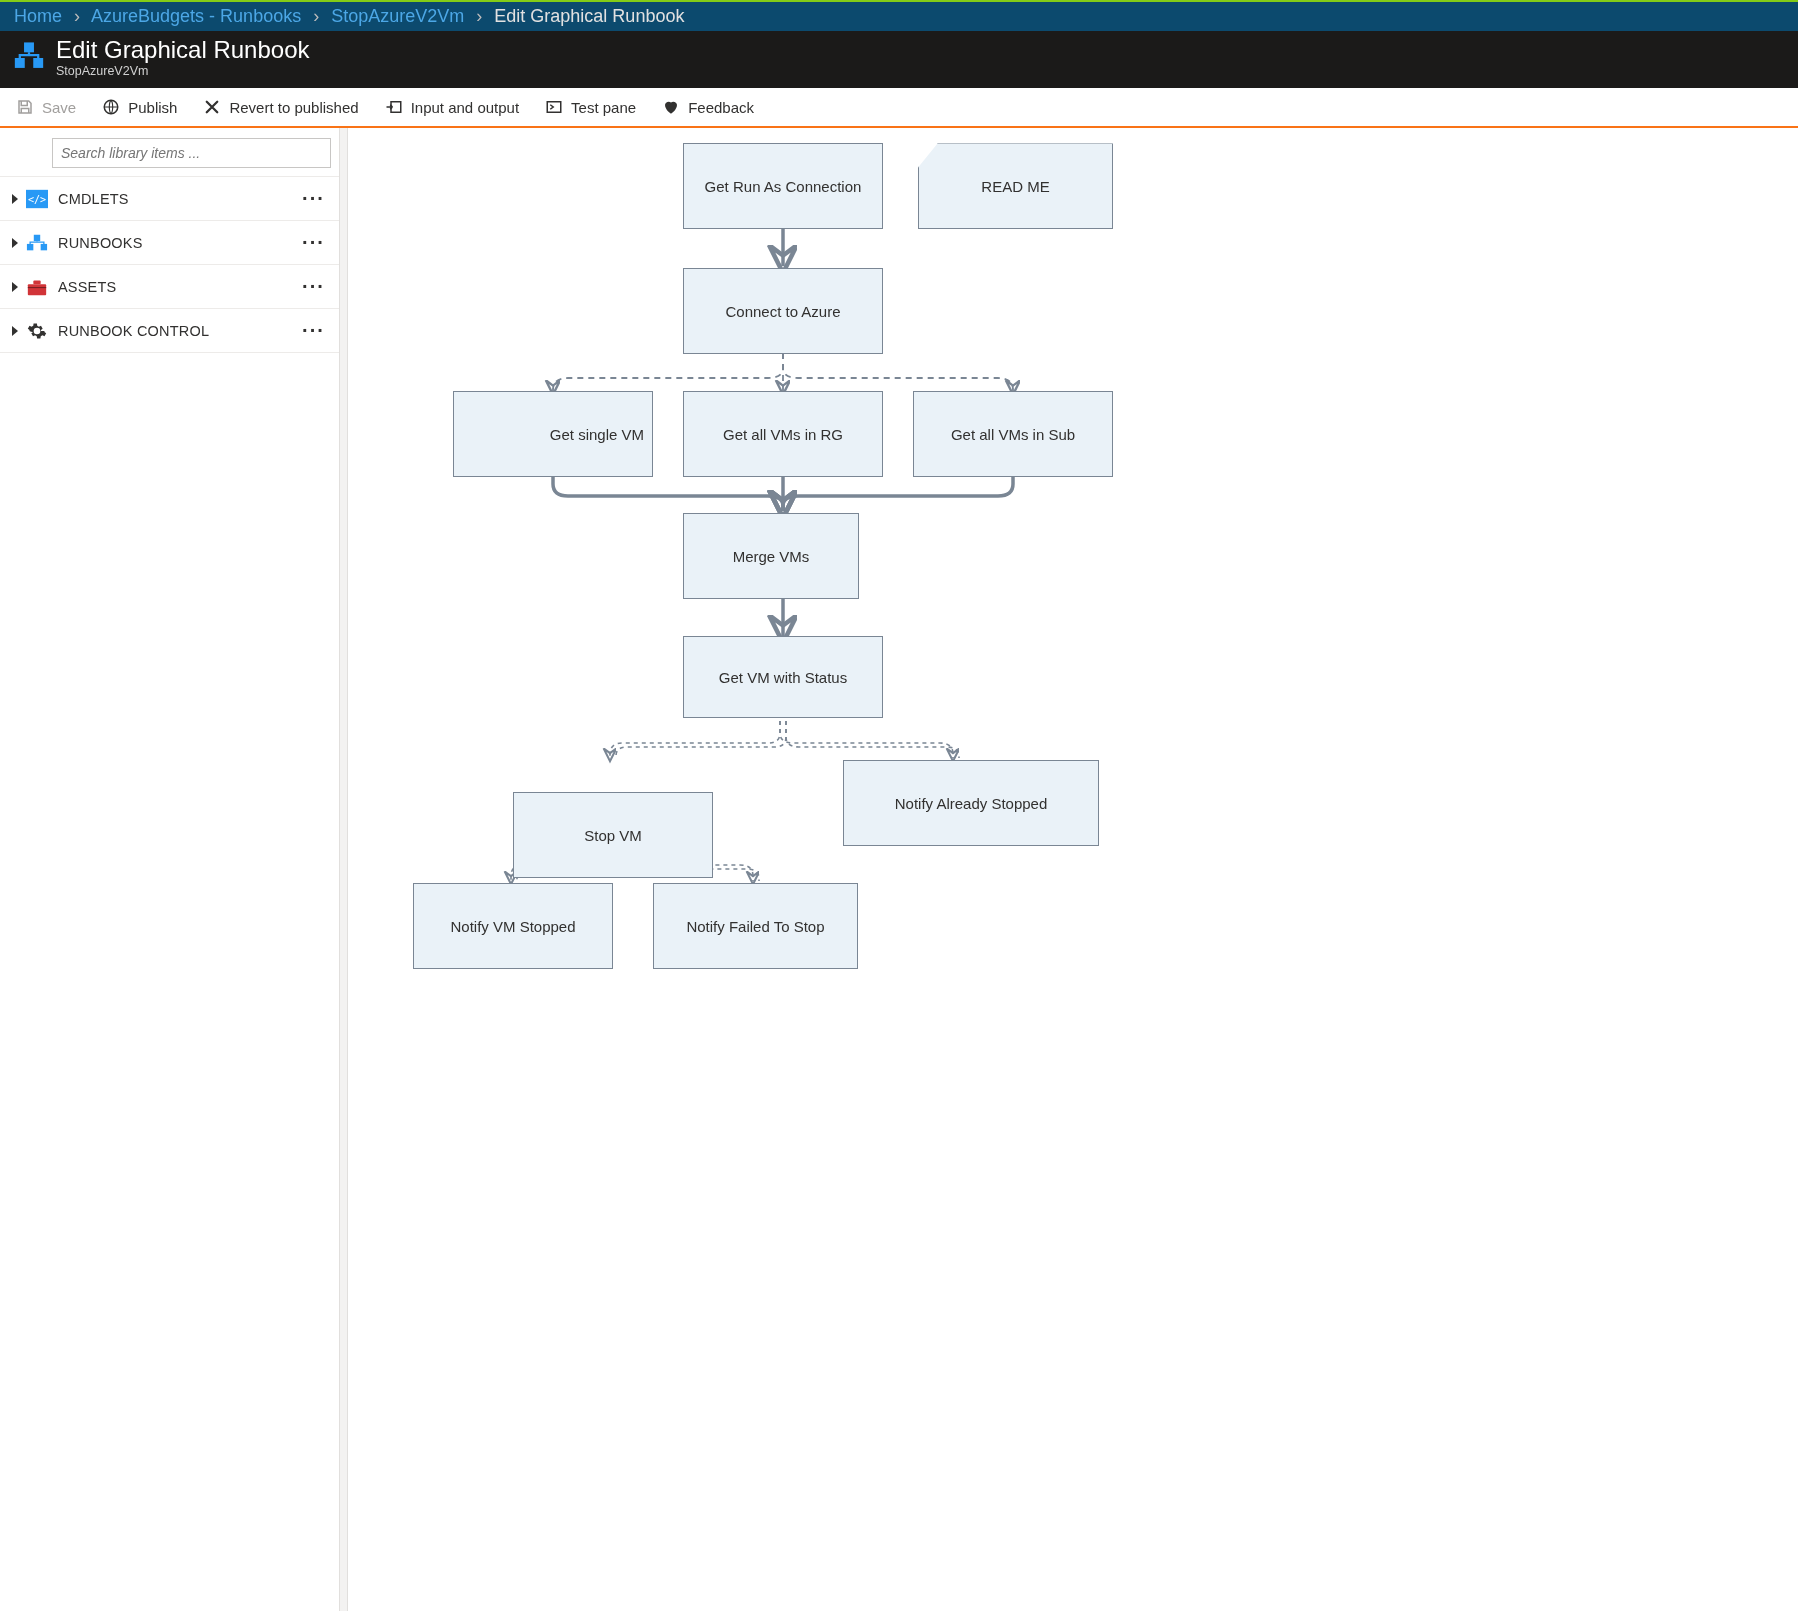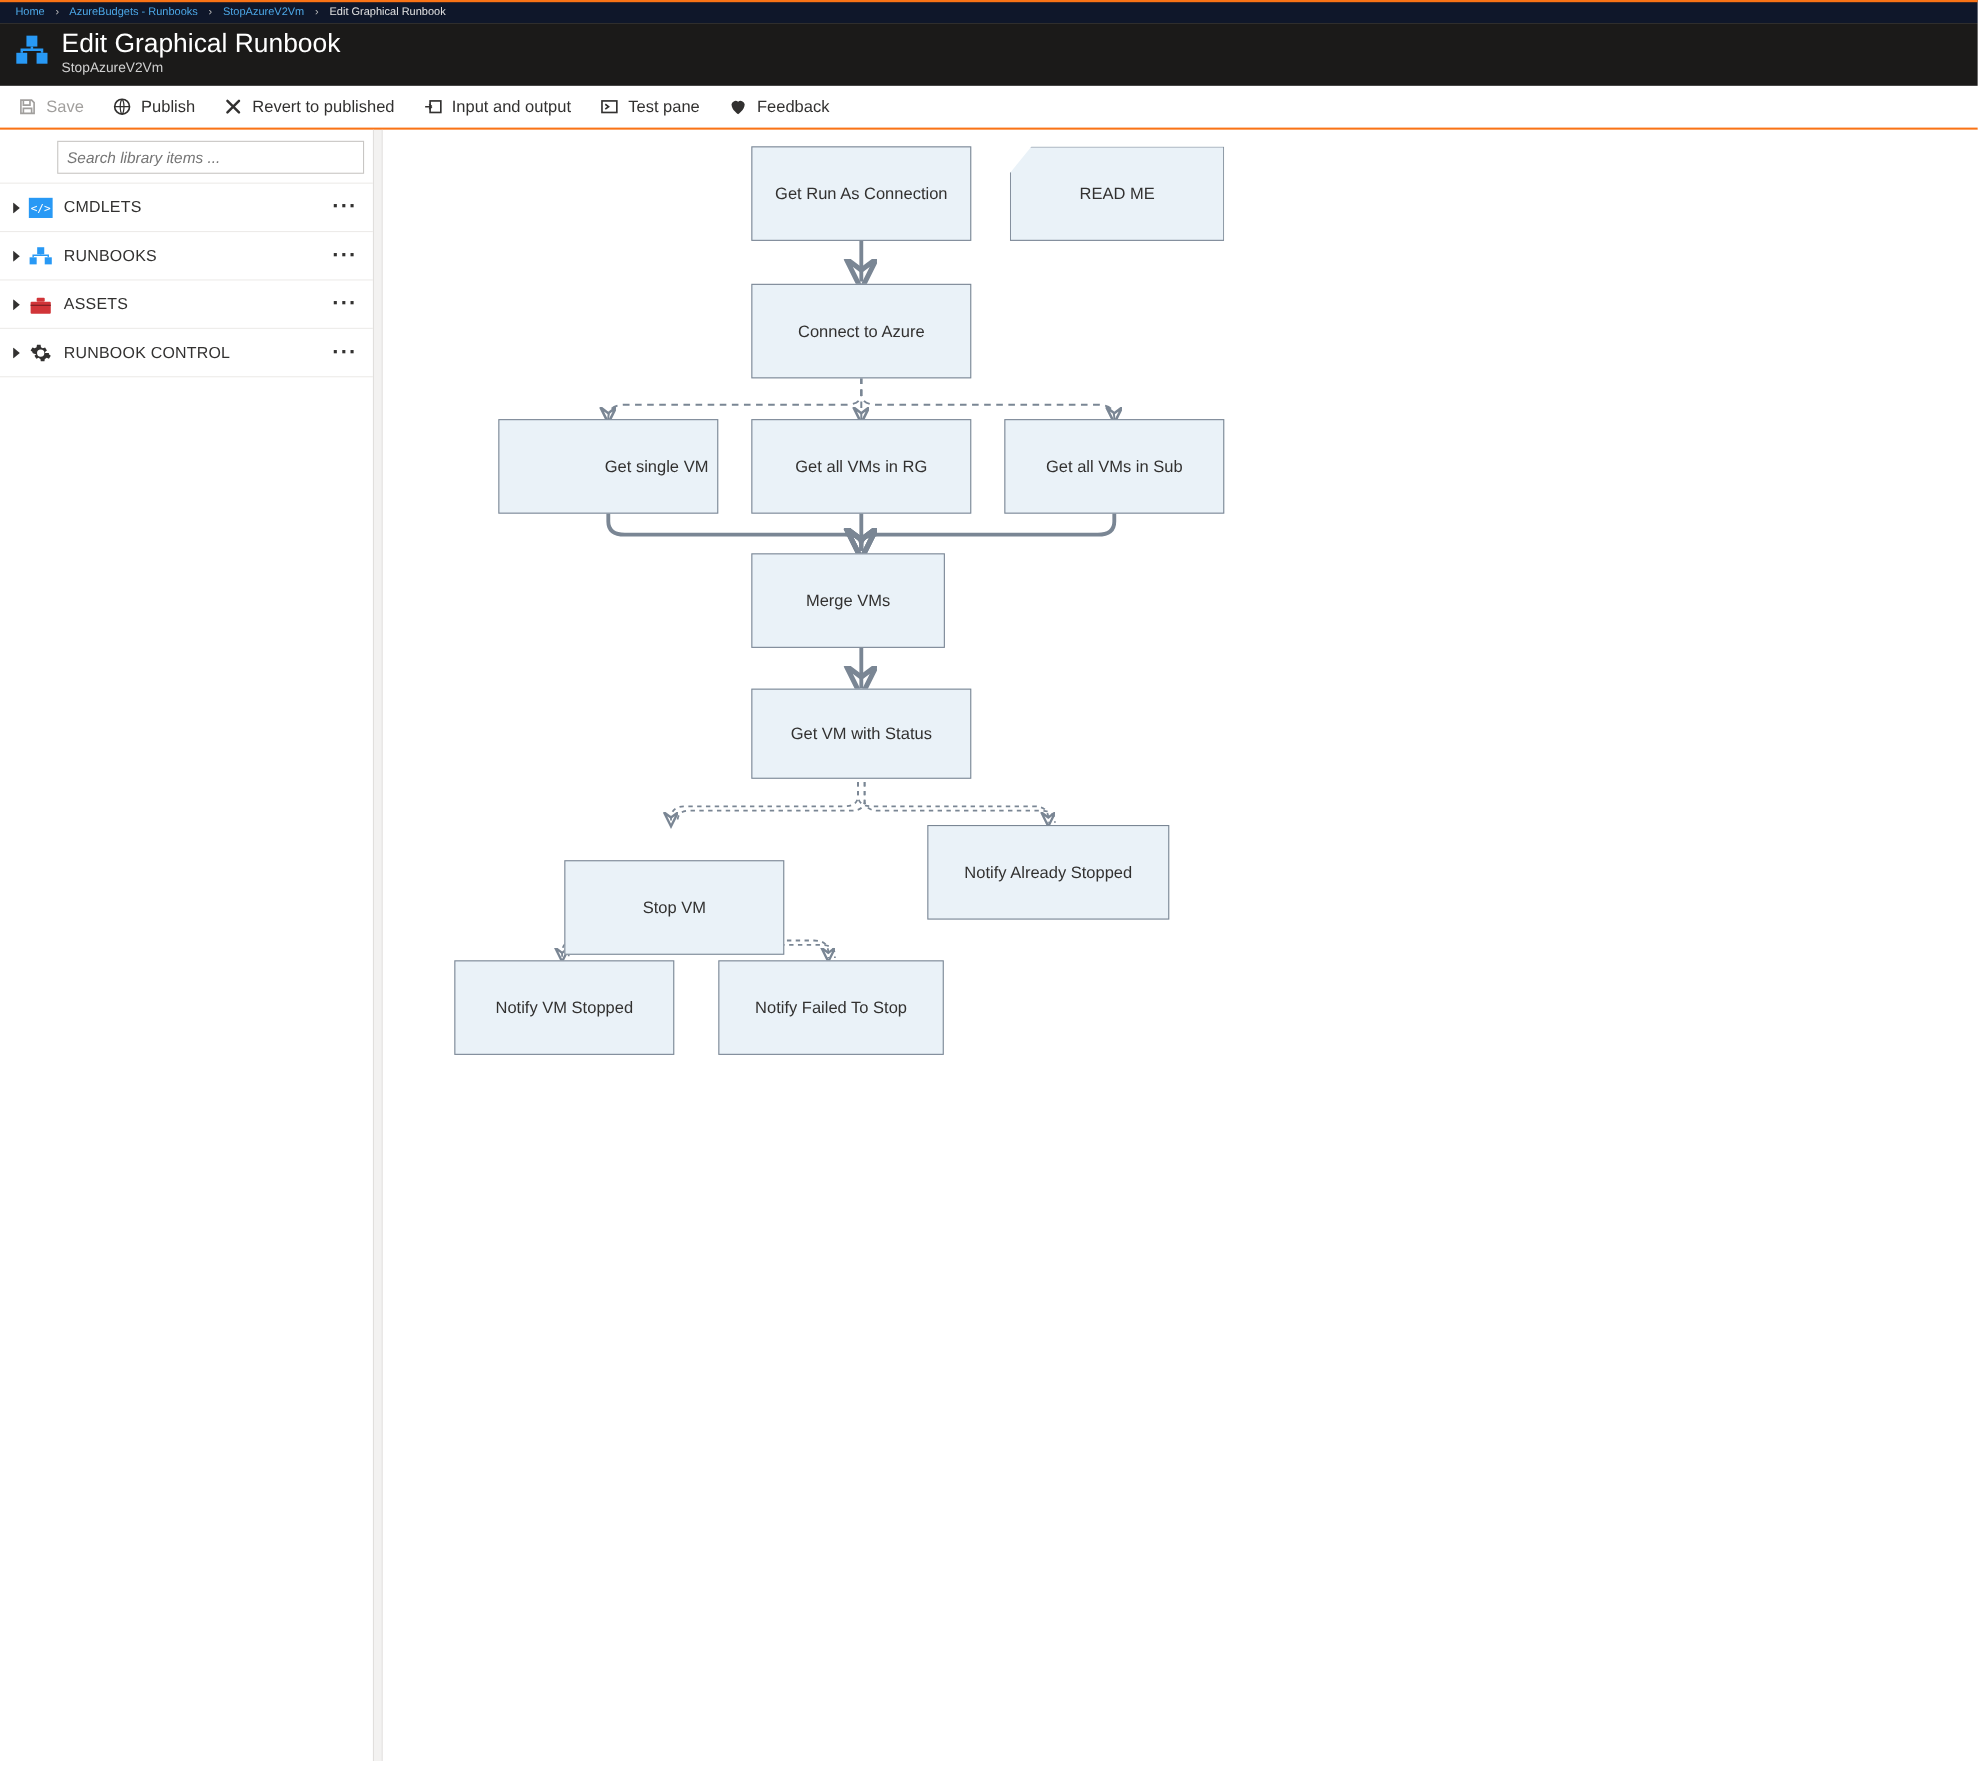--- a/index.html
+++ b/index.html
@@ -6,25 +6,25 @@
   body {
     margin: 0;
     font-family: "Segoe UI", Arial, sans-serif;
     font-size: 14px;
     color: #323130;
     background: #fff;
   }
 
   
   .breadcrumb {
-    background: #0f172a;
+    background: #0c4a6e;
     color: #e1e1e1;
     padding: 4px 14px;
-    font-size: 10px;
-    border-top: 2px solid #f97316;
+    font-size: 18px;
+    border-top: 2px solid #84cc16;
   }
   .breadcrumb a { color: #4ca7e6; text-decoration: none; cursor: pointer; }
   .breadcrumb span.sep { color: #bbb; padding: 0 7px; }
   .breadcrumb span.current { color: #e1e1e1; }
 
   
   .titlebar {
     background: #1b1a19;
     color: #fff;
     padding: 6px 14px 10px 12px;
@@ -311,21 +311,21 @@
       </div>
     <div class="node" style="left:335px; top:385px; width:176px; height:86px;">
         <span>Merge VMs</span>
       </div>
     <div class="node" style="left:335px; top:508px; width:200px; height:82px;">
         <span>Get VM with Status</span>
       </div>
     <div class="node" style="left:165px; top:632px; width:200px; height:86px;margin-top:32px;">
         <span>Stop VM</span>
       </div>
-    <div class="node" style="left:495px; top:632px; width:220px; height:86px;">
+    <div class="node" style="left:495px; top:632px; width:256px; height:86px;">
         <span>Notify Already Stopped</span>
       </div>
     <div class="node" style="left:65px; top:755px; width:200px; height:86px;">
         <span>Notify VM Stopped</span>
       </div>
     <div class="node" style="left:305px; top:755px; width:205px; height:86px;">
         <span>Notify Failed To Stop</span>
       </div>
   </div>
 </div>

